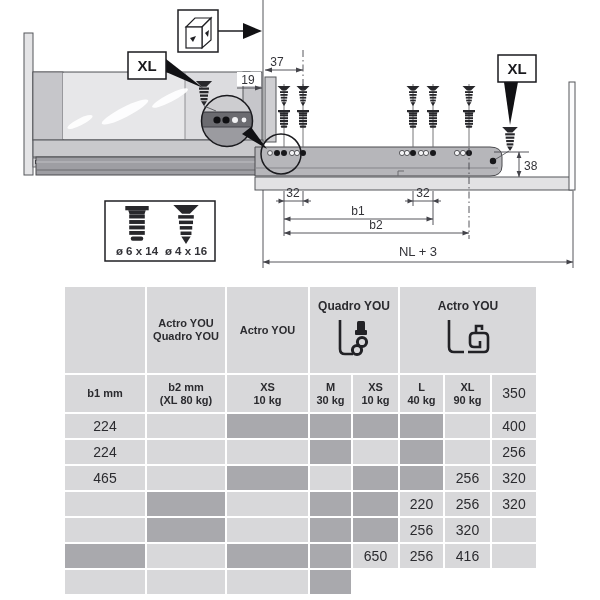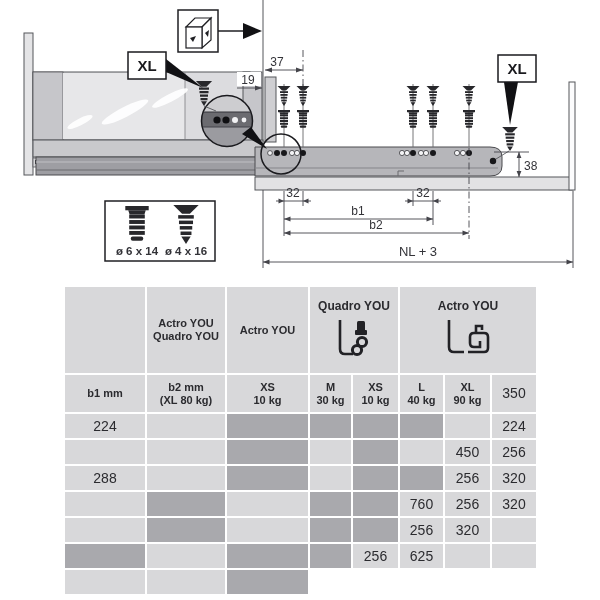--- a/index.html
+++ b/index.html
@@ -310,62 +310,63 @@
 
   <div class="cell data">350</div>
   <div class="cell data">224</div>
   <div class="cell data"></div>
   <div class="cell dark"></div>
   <div class="cell dark"></div>
   <div class="cell dark"></div>
   <div class="cell dark"></div>
   <div class="cell"></div>
 
+  <div class="cell data">400</div>
   <div class="cell data">224</div>
   <div class="cell data"></div>
   <div class="cell"></div>
   <div class="cell dark"></div>
   <div class="cell"></div>
   <div class="cell dark"></div>
   <div class="cell"></div>
 
-  <div class="cell data">450</div>
-  <div class="cell data">256</div>
-  <div class="cell data">288</div>
+  <div class="cell data">256</div>
+  <div class="cell data">465</div>
   <div class="cell"></div>
   <div class="cell dark"></div>
   <div class="cell"></div>
   <div class="cell dark"></div>
   <div class="cell dark"></div>
 
   <div class="cell data">256</div>
   <div class="cell data">320</div>
   <div class="cell"></div>
   <div class="cell dark"></div>
   <div class="cell"></div>
   <div class="cell dark"></div>
   <div class="cell dark"></div>
 
-  <div class="cell data">760</div>
+  <div class="cell data">220</div>
   <div class="cell data">256</div>
   <div class="cell data">320</div>
   <div class="cell"></div>
   <div class="cell dark"></div>
   <div class="cell"></div>
   <div class="cell dark"></div>
   <div class="cell dark"></div>
 
   <div class="cell data">256</div>
   <div class="cell data">320</div>
   <div class="cell"></div>
   <div class="cell dark"></div>
   <div class="cell"></div>
   <div class="cell dark"></div>
   <div class="cell dark"></div>
 
-  <div class="cell data">256</div>
-  <div class="cell data">625</div>
+  <div class="cell data">650</div>
+  <div class="cell data">256</div>
+  <div class="cell data">416</div>
   <div class="cell"></div>
   <div class="cell"></div>
   <div class="cell"></div>
   <div class="cell"></div>
   <div class="cell dark"></div>
 </div>
 
 </body></html>

